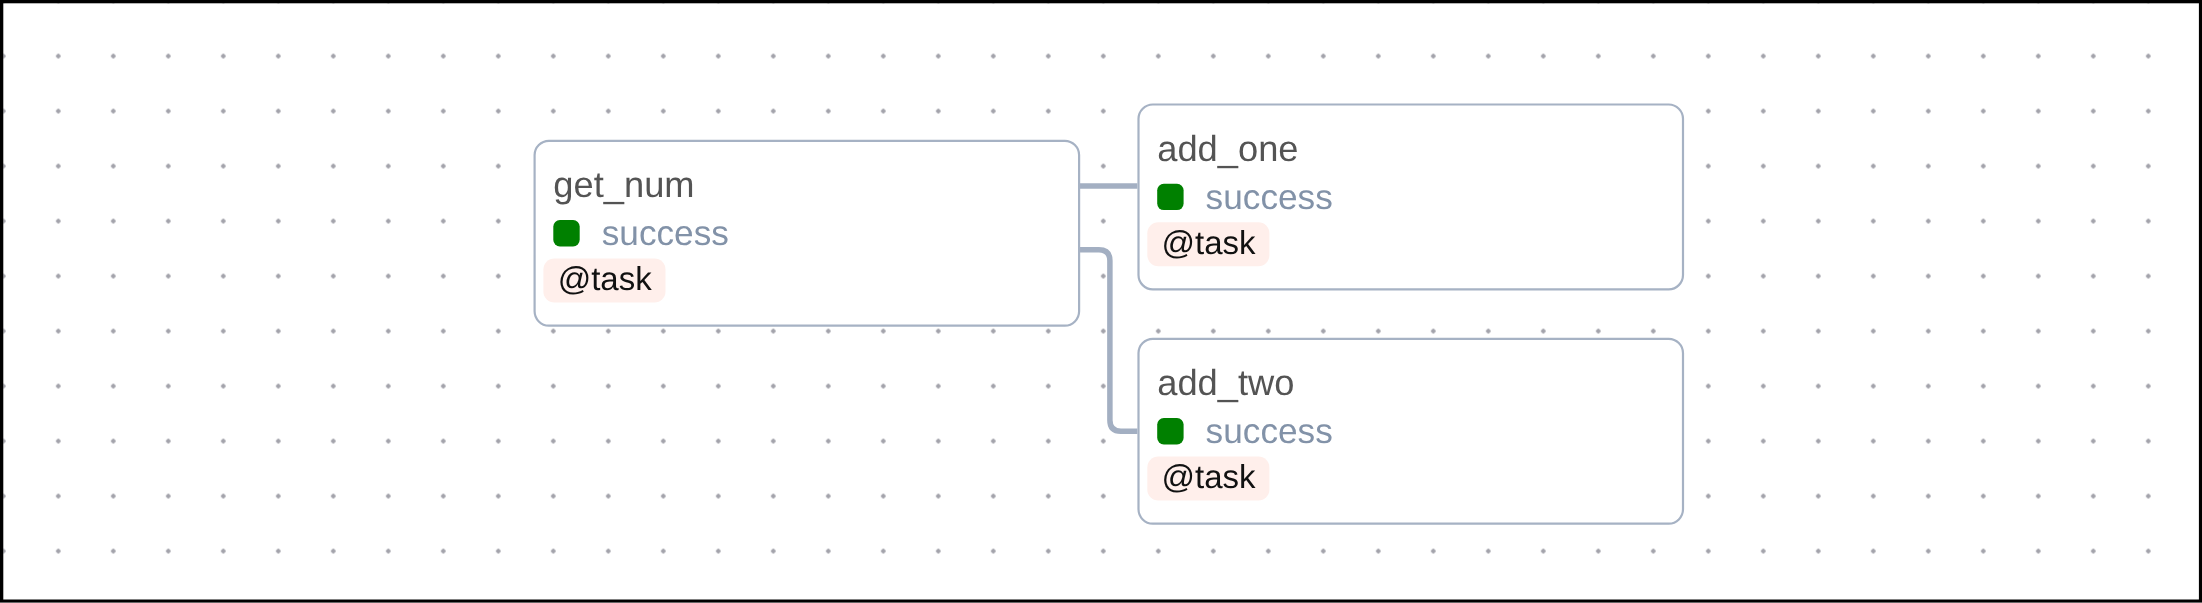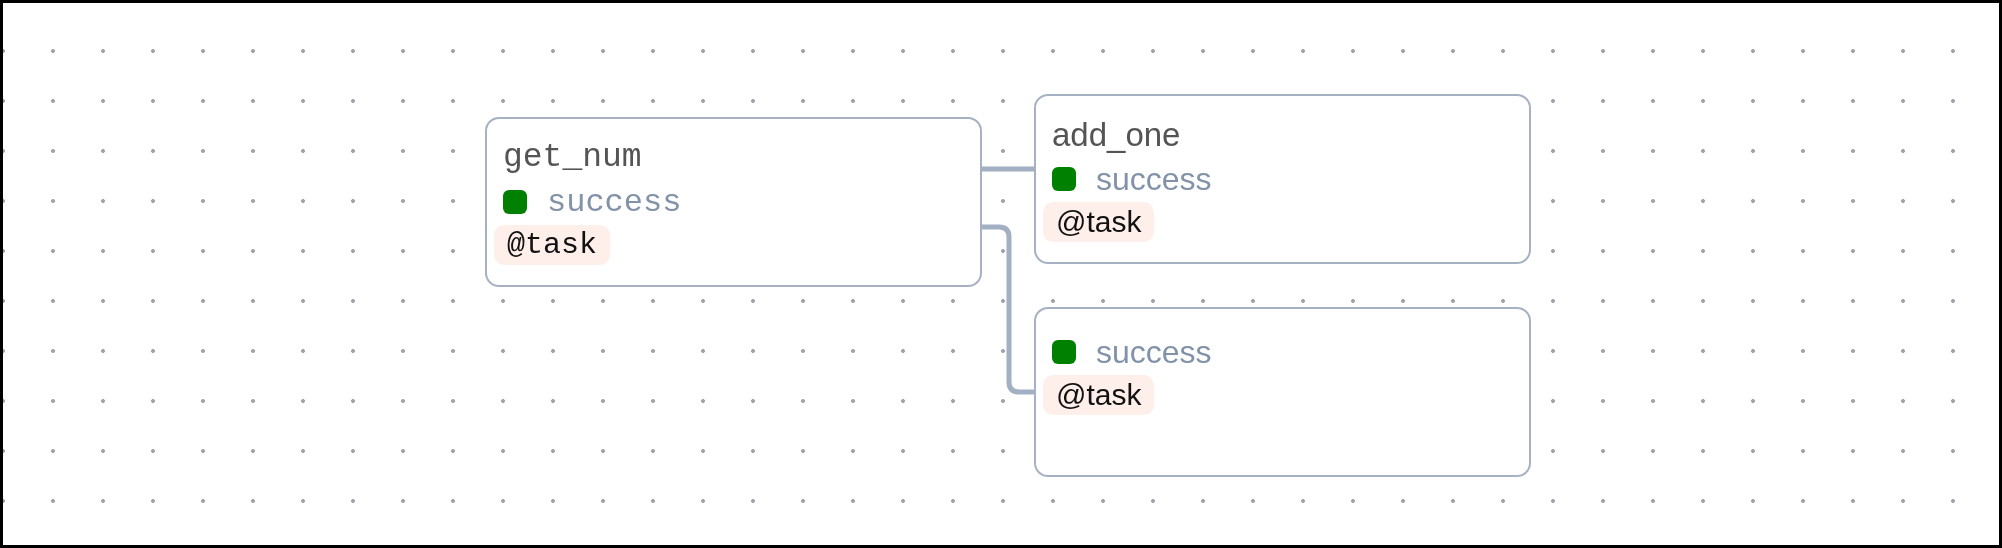--- a/index.html
+++ b/index.html
@@ -80,21 +80,21 @@
     background: #ffefeb;
     color: #111111;
     font-size: 30px;
     line-height: 30px;
     padding: 5px 13px;
     border-radius: 10px;
     white-space: nowrap;
   }
 
   
-  .node-get-num { left: 482px; top: 114px; font-family: Liberation Mono, monospace; }
+  .node-get-num { left: 482px; top: 124px; }
   .node-add-one { left: 1031px; top: 91px;  }
   .node-add-two { left: 1031px; top: 304px; }
 </style>
 </head>
 <body>
 
 <div class="canvas">
 
   <svg class="edges-layer" viewBox="0 0 2002 548" xmlns="http://www.w3.org/2000/svg">
     <path d="M 977 166 H 1031" fill="none" stroke-width="5" stroke-linecap="butt" stroke="#a3afc2"></path>
@@ -113,20 +113,21 @@
   <div class="node node-add-one">
     <div class="node-title">add_one</div>
     <div class="status-row">
       <span class="status-square"></span>
       <span class="status-text">success</span>
     </div>
     <div class="badge">@task</div>
   </div>
 
   <div class="node node-add-two">
+    <div class="node-title">add_two</div>
     <div class="status-row">
       <span class="status-square"></span>
       <span class="status-text">success</span>
     </div>
     <div class="badge">@task</div>
   </div>
 
 </div>
 
 </body></html>

